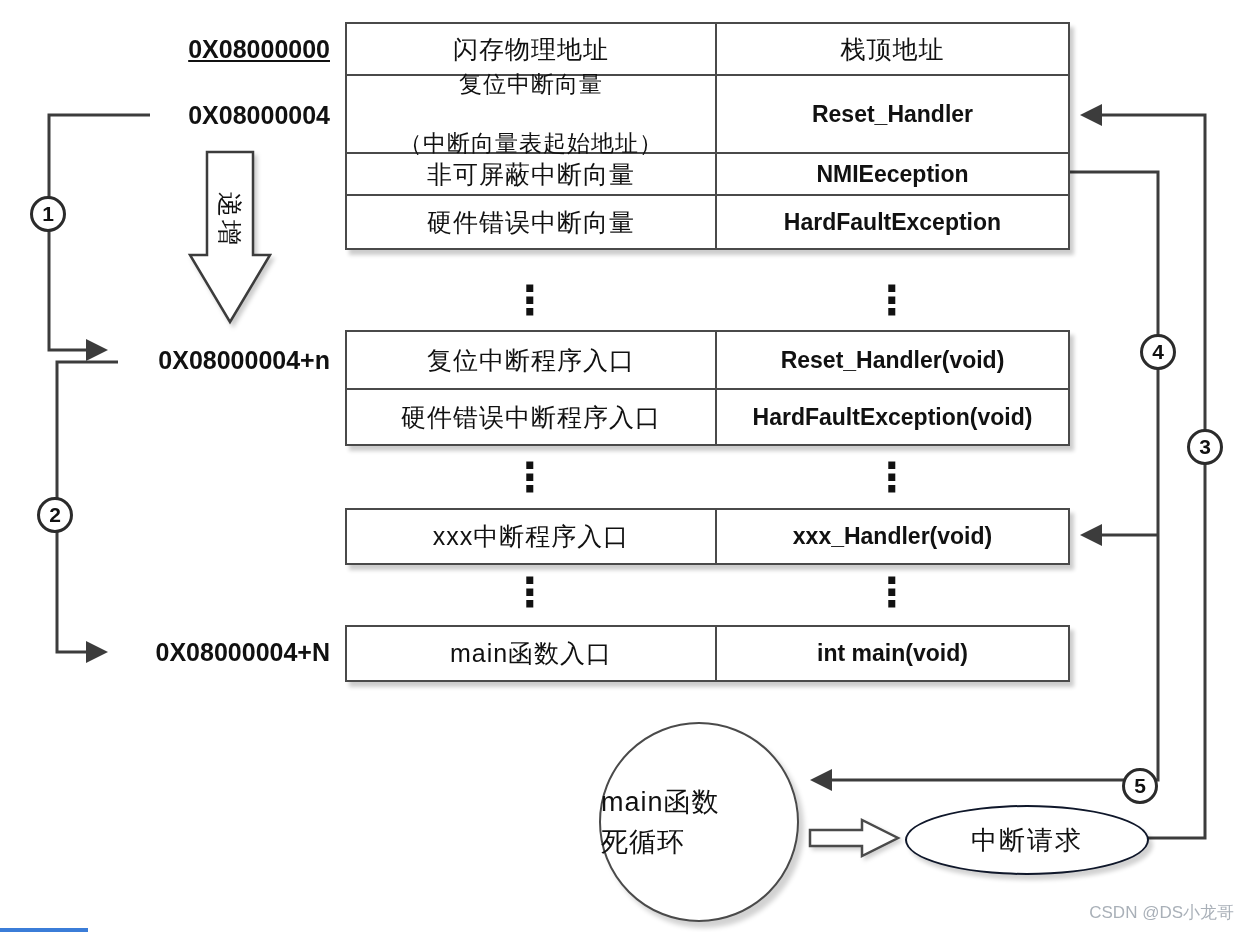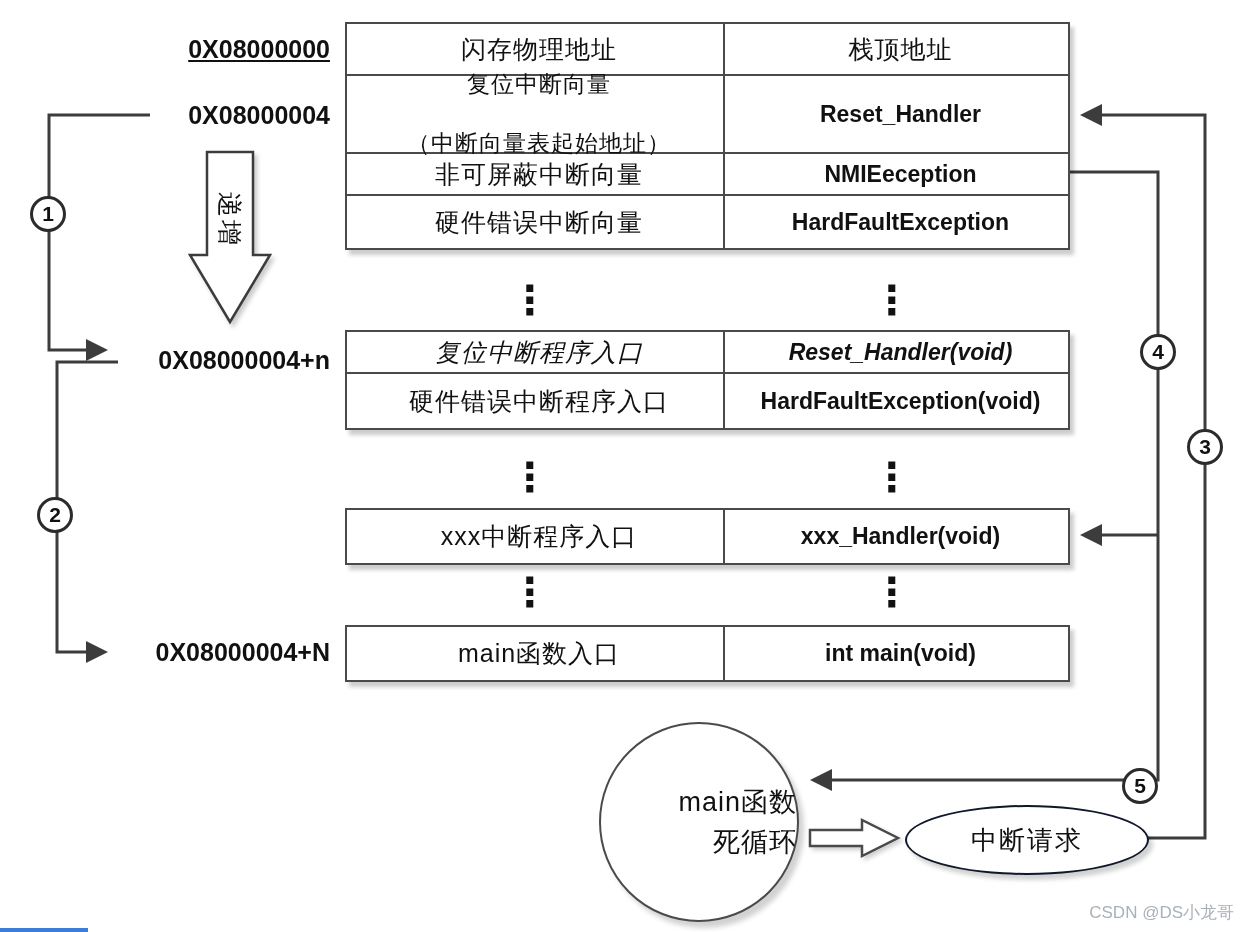--- a/index.html
+++ b/index.html
@@ -8,21 +8,21 @@
     font-family:"Liberation Sans","DejaVu Sans",sans-serif;color:#111;
   }
   .overlay{position:absolute;left:0;top:0;width:1250px;height:932px;z-index:1;pointer-events:none;}
   .tgroup{
     position:absolute;left:345px;width:725px;box-sizing:border-box;
     border:2px solid #4a4a4a;background:#fff;z-index:2;
     box-shadow:4px 5px 4px rgba(0,0,0,0.20);
   }
   .trow{display:flex;box-sizing:border-box;border-top:2px solid #4a4a4a;}
   .trow:first-child{border-top:none;}
-  .cell{display:flex;flex-direction:column;align-items:center;justify-content:center;text-align:center;box-sizing:border-box;margin-left:8px;}
+  .cell{display:flex;flex-direction:column;align-items:center;justify-content:center;text-align:center;box-sizing:border-box;}
   .cell.left{width:370px;border-right:2px solid #4a4a4a;}
   .cell.right{flex:1;}
   .cn{font-size:25px;letter-spacing:1px;}
   .cn-sm{font-size:23px;letter-spacing:1px;line-height:1.35;gap:28px;}
   .en{font-size:23px;font-weight:700;}
   .addr{position:absolute;left:88px;width:242px;text-align:right;font-size:25px;font-weight:700;z-index:2;}
   .vdots{position:absolute;transform:translate(-50%,-50%);font-size:40px;font-weight:900;line-height:1;z-index:2;color:#111;}
   .badge{
     position:absolute;width:36px;height:36px;border-radius:50%;
     border:3px solid #2b2b2b;background:#fff;z-index:3;box-sizing:border-box;
@@ -32,21 +32,21 @@
   .bigarrow{position:absolute;left:180px;top:148px;z-index:2;}
   .bigarrow-label{
     position:absolute;left:195px;top:200px;width:70px;height:40px;z-index:3;
     display:flex;align-items:center;justify-content:center;
     font-size:25px;letter-spacing:3px;transform:rotate(90deg);
   }
   .loop-circle{
     position:absolute;left:599px;top:722px;width:196px;height:196px;border-radius:50%;
     border:2px solid #4a4a4a;background:#fff;z-index:2;
     box-shadow:5px 6px 5px rgba(0,0,0,0.18);
-    display:flex;flex-direction:column;align-items:flex-end;justify-content:center;
+    display:flex;flex-direction:column;align-items:flex-start;justify-content:center;
     font-size:27px;line-height:1.5;letter-spacing:1px;
   }
   .req-ellipse{
     position:absolute;left:905px;top:805px;width:240px;height:66px;border-radius:50%;
     border:2px solid #0f172a;background:#fff;z-index:2;
     box-shadow:4px 5px 4px rgba(0,0,0,0.18);
     display:flex;align-items:center;justify-content:center;
     font-size:26px;letter-spacing:2px;
   }
   .blockarrow{position:absolute;left:0;top:0;z-index:2;}
@@ -104,21 +104,21 @@
     <div class="trow" style="height:54px;">
       <div class="cell left cn">硬件错误中断向量</div>
       <div class="cell right en">HardFaultException</div>
     </div>
   </div>
 
   <div class="vdots" style="left:530px;top:300px;">⋮</div>
   <div class="vdots" style="left:892px;top:300px;">⋮</div>
 
   <div class="tgroup" style="top:330px;">
-    <div class="trow" style="height:40px;font-style:italic;">
+    <div class="trow" style="height:56px;">
       <div class="cell left cn">复位中断程序入口</div>
       <div class="cell right en">Reset_Handler(void)</div>
     </div>
     <div class="trow" style="height:56px;">
       <div class="cell left cn">硬件错误中断程序入口</div>
       <div class="cell right en">HardFaultException(void)</div>
     </div>
   </div>
 
   <div class="vdots" style="left:530px;top:477px;">⋮</div>

